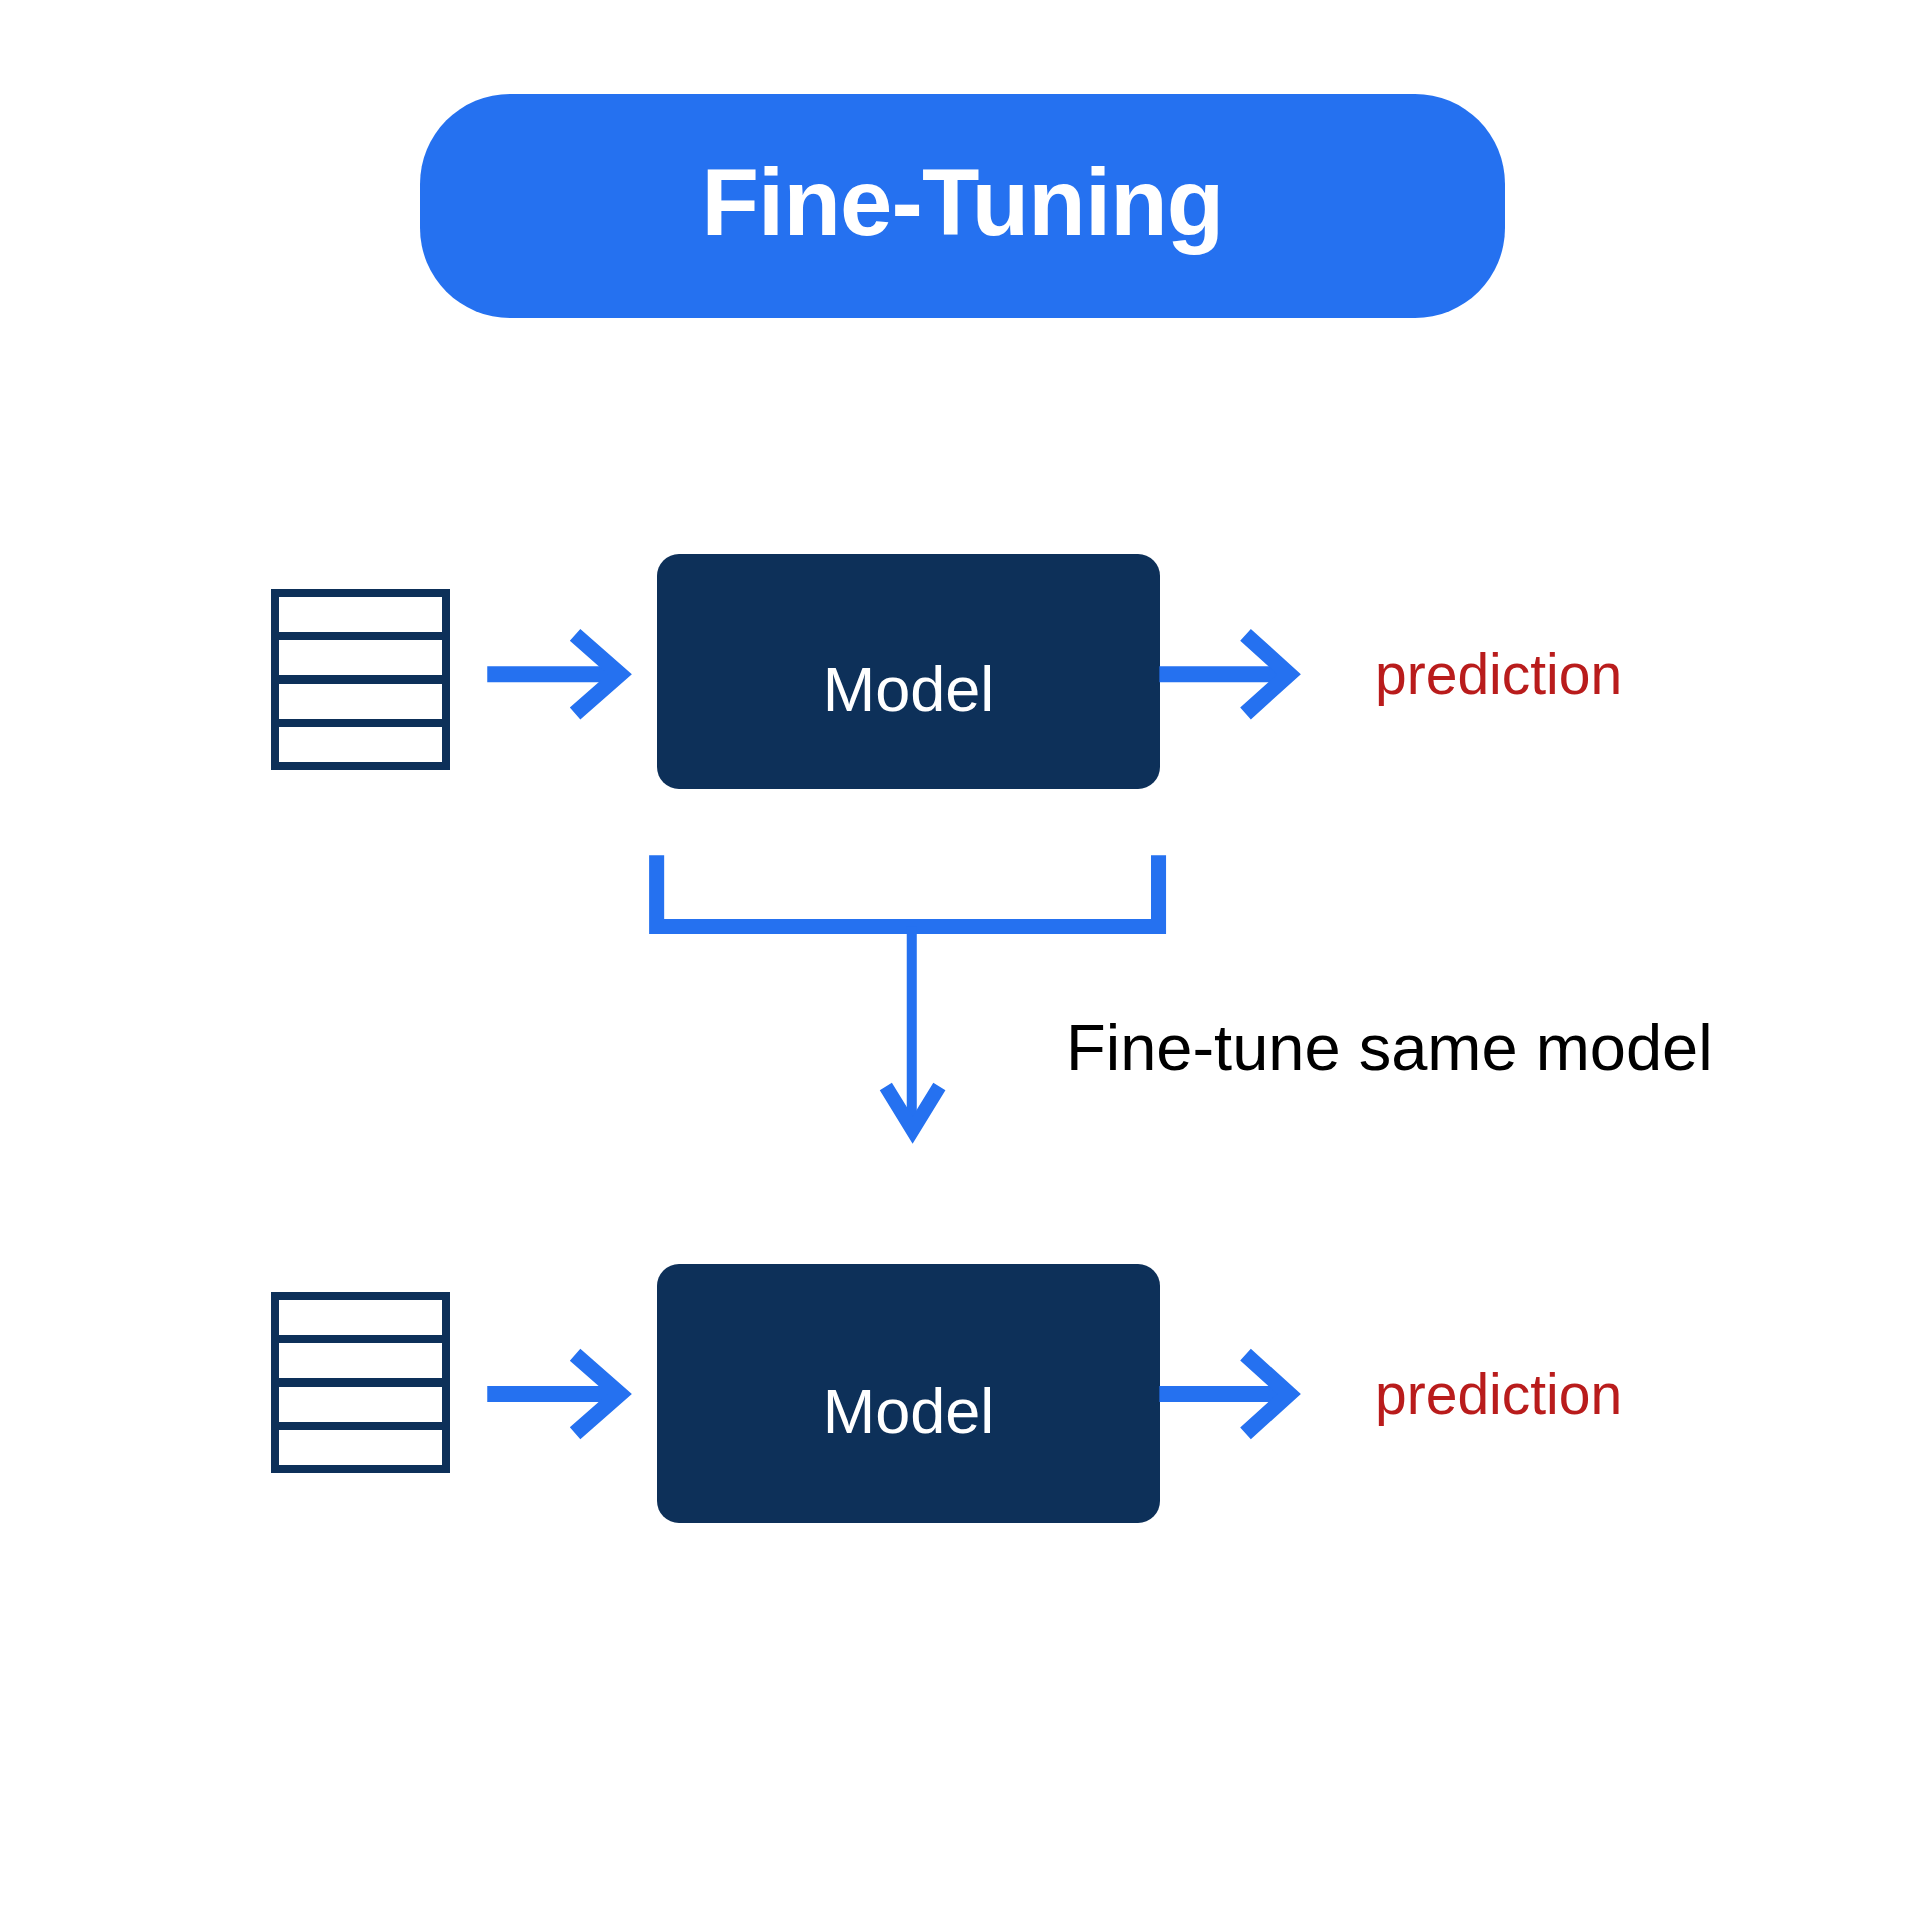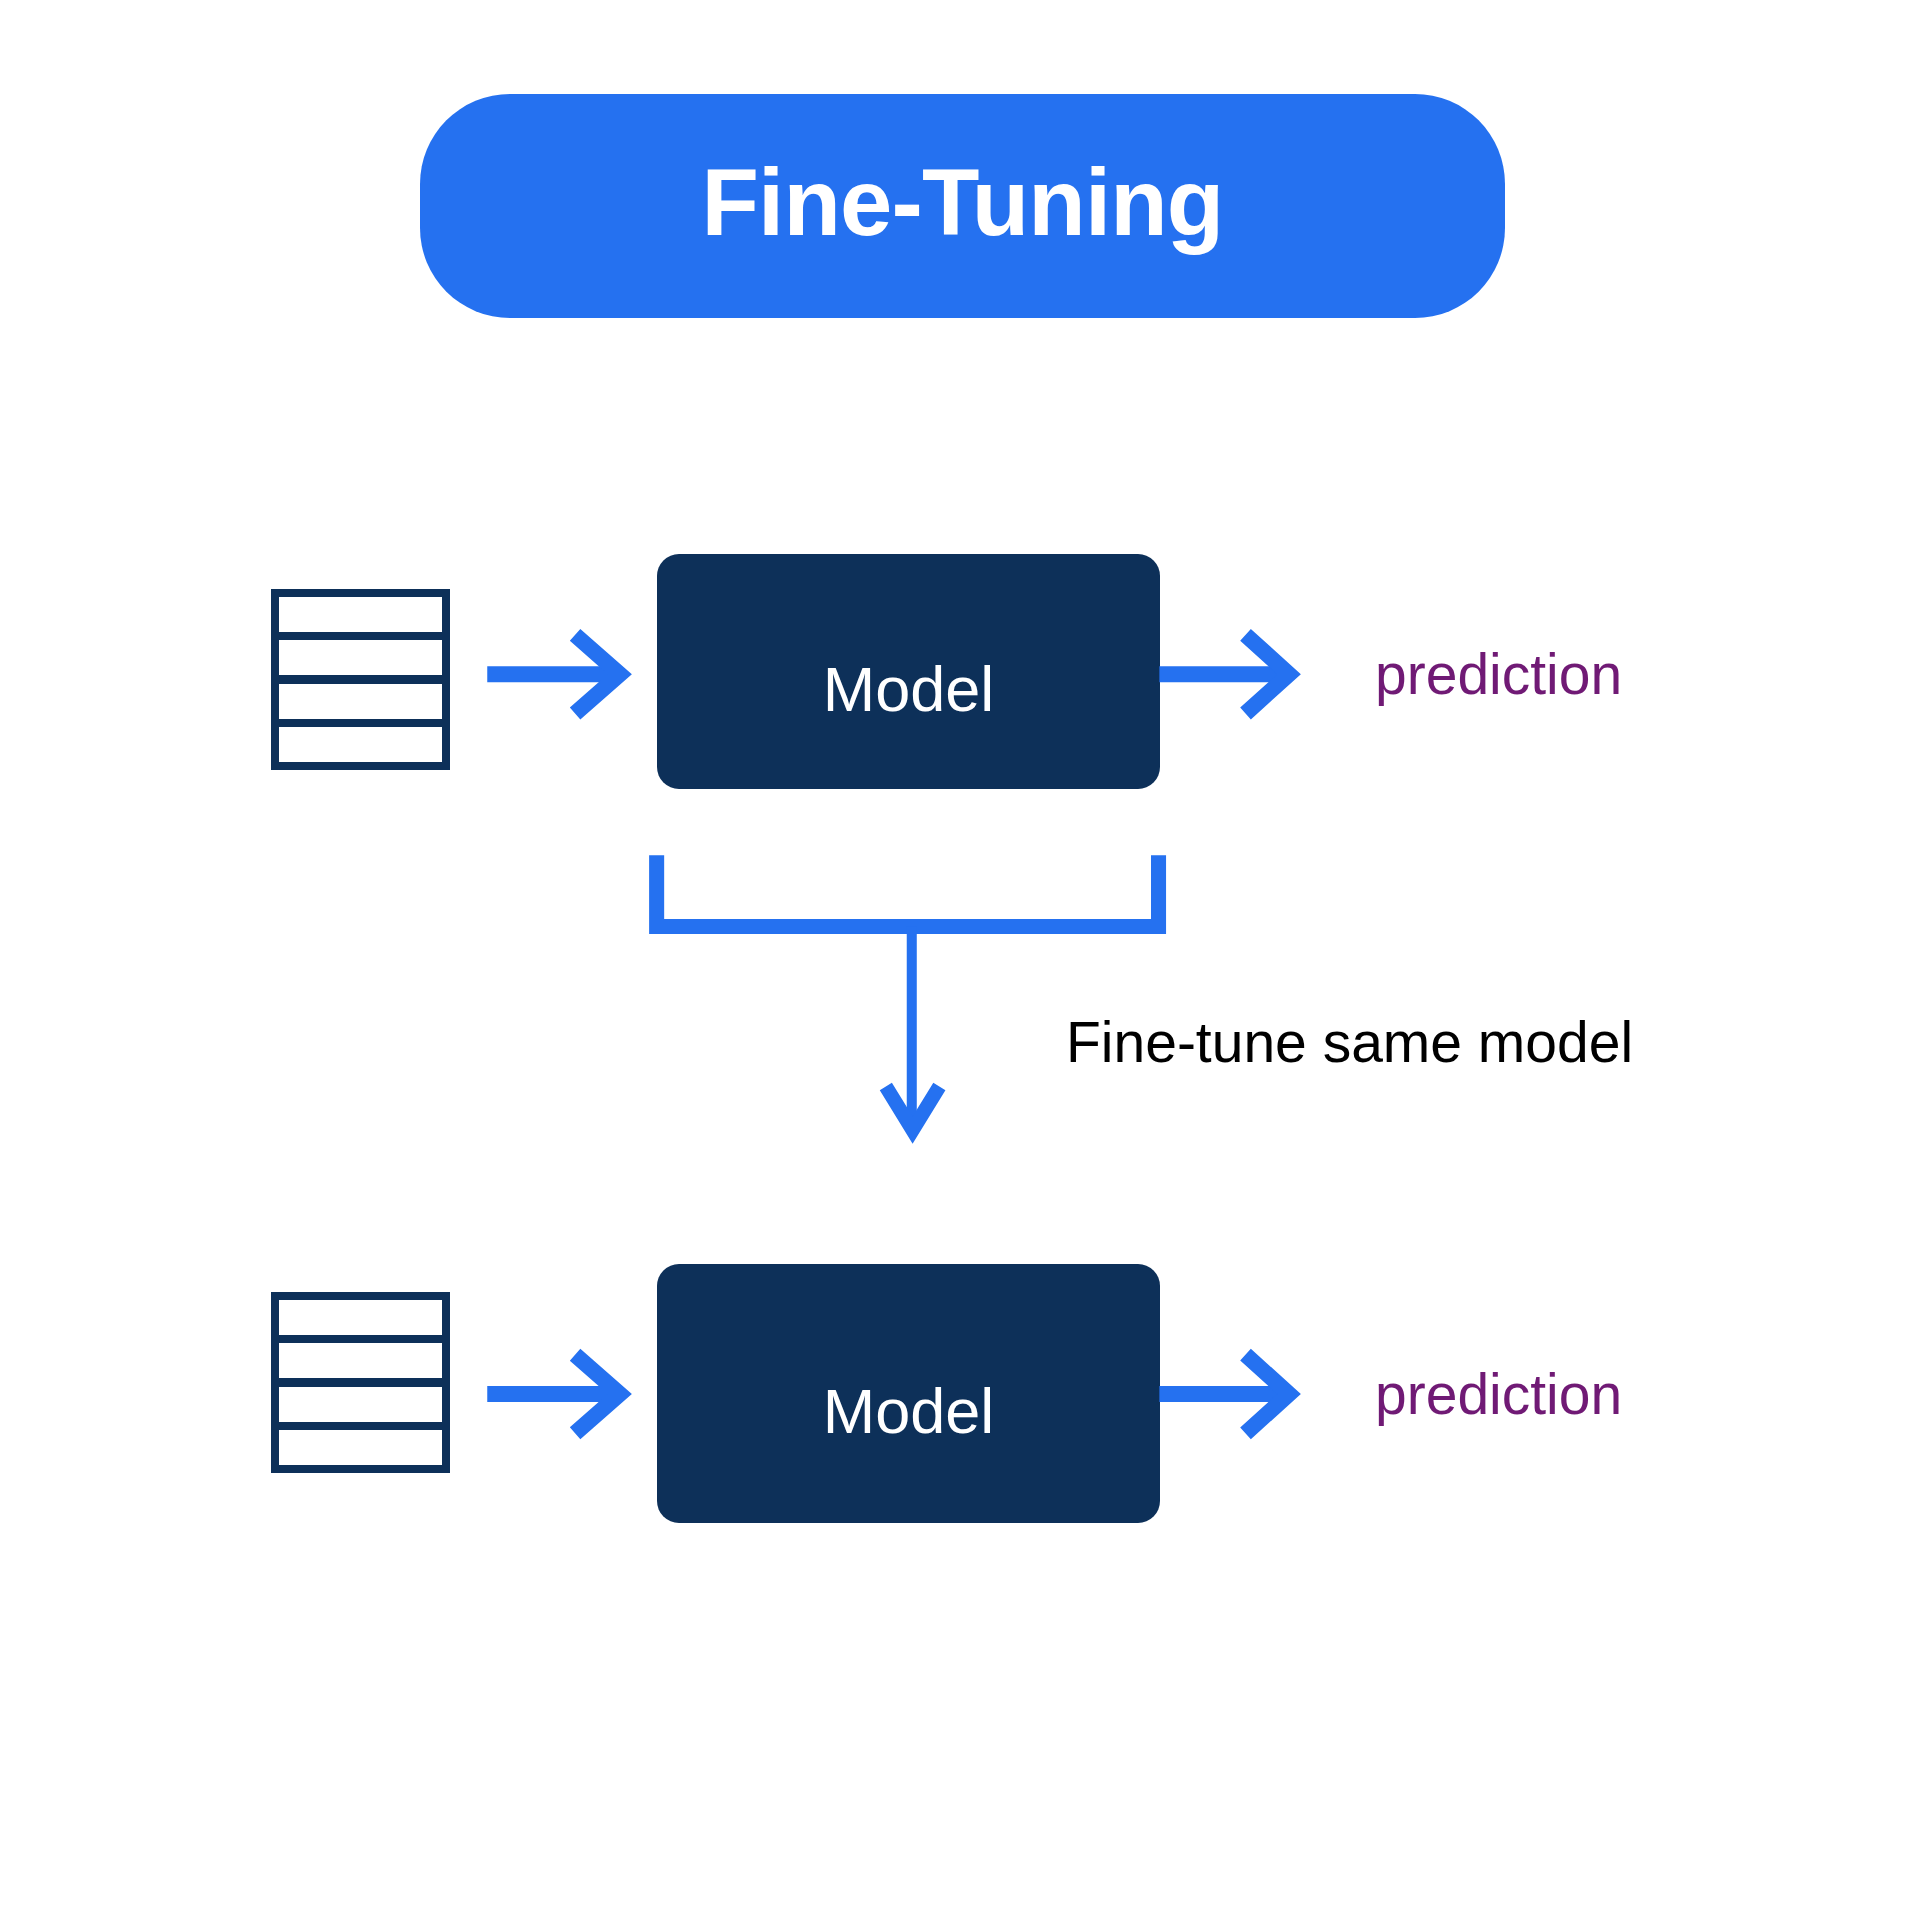--- a/index.html
+++ b/index.html
@@ -78,30 +78,30 @@
     font-weight: 400;
     line-height: 1;
     white-space: nowrap;
     transform: translateY(-1.7px);
     margin-top: 40px;
   }
 
   
   .plain-label {
     position: absolute;
-    color: #701a75;
+    color: #b91c1c;
     font-size: 57px;
     font-weight: 400;
     line-height: 1;
     white-space: nowrap;
   }
   .caption {
     position: absolute;
     color: #000000;
-    font-size: 57px;
+    font-size: 65px;
     font-weight: 400;
     line-height: 1.35;
     white-space: nowrap;
     text-align: center;
   }
 
   
   .connectors {
     position: absolute;
     left: 0;

